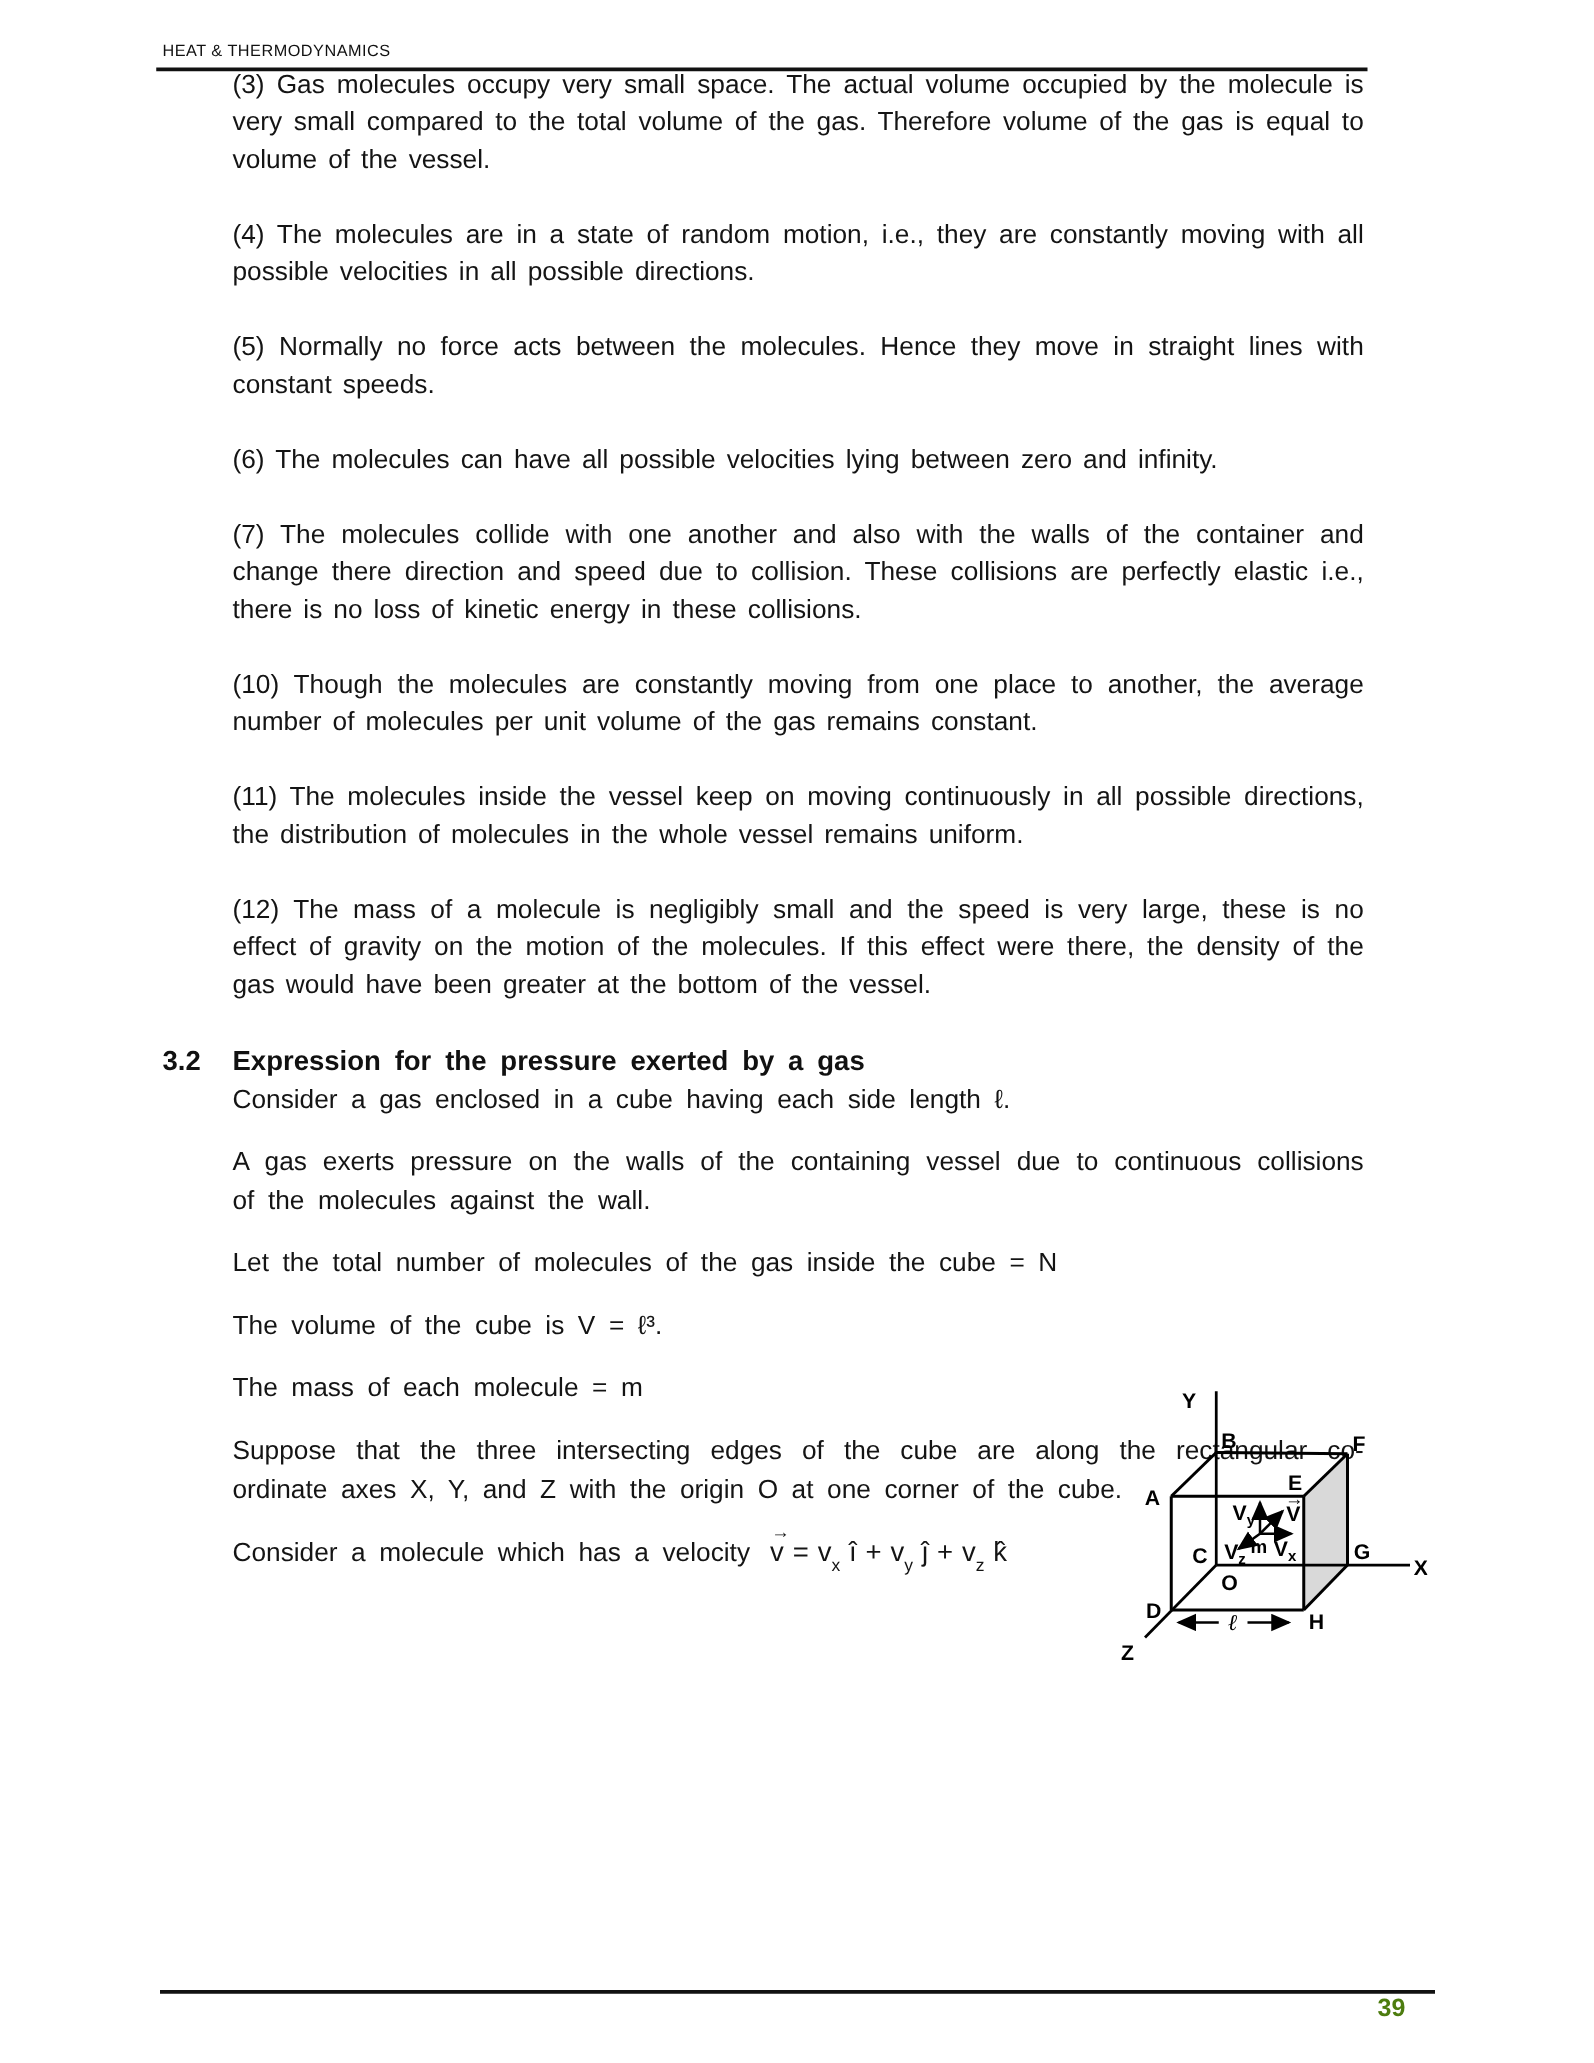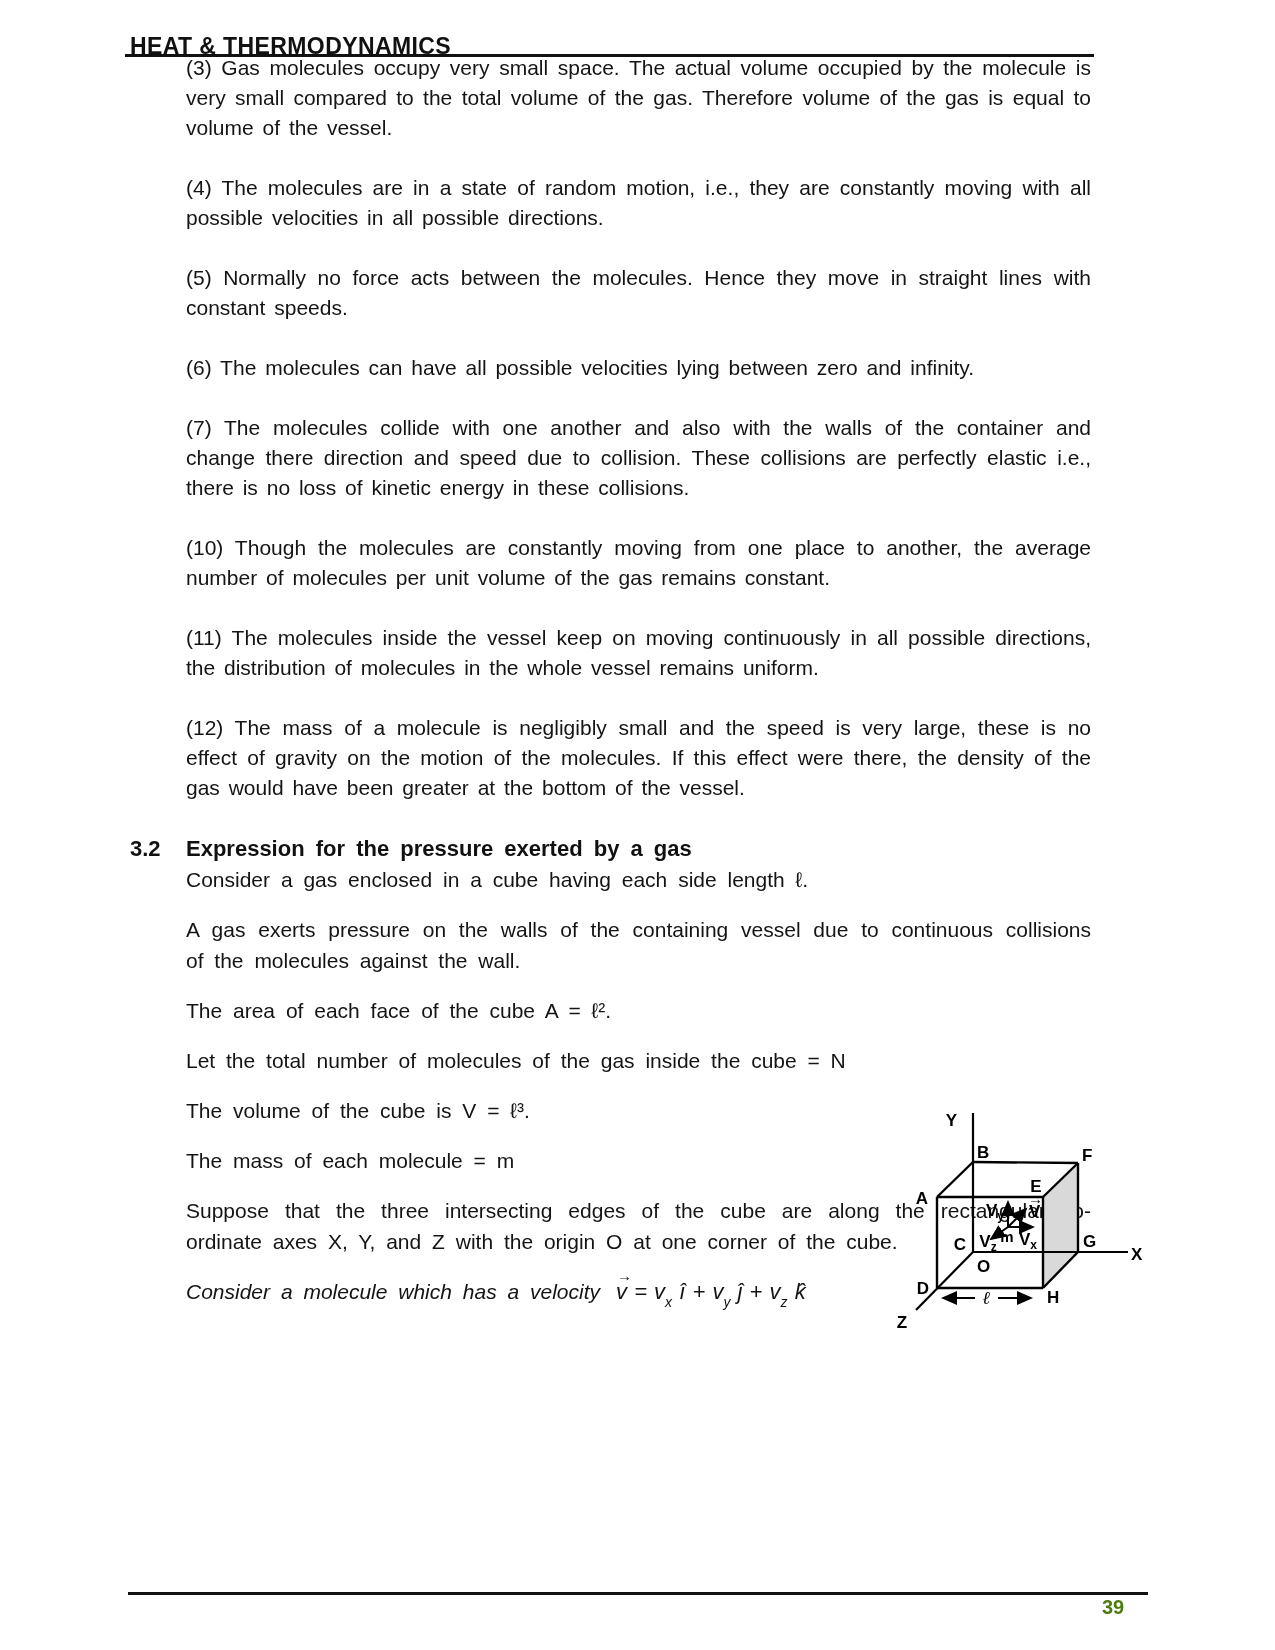--- a/index.html
+++ b/index.html
@@ -8,21 +8,21 @@
     width:1275px; height:1650px;
     background:#ffffff;
     font-family:"Liberation Sans", sans-serif;
     color:#141414;
     overflow:hidden;
   }
 
   
   .header-title {
     position:absolute; left:130px; top:33px;
-    font-size:23px; font-weight:bold; letter-spacing:0.4px;
+    font-size:13px; font-weight:normal; letter-spacing:0.4px;
     color:#111;
   }
   .header-rule {
     position:absolute; left:125px; top:54px;
     width:969px; height:3px; background:#111;
   }
 
   
   .content {
     position:absolute; left:186px; top:53px; width:905px;
@@ -41,21 +41,20 @@
   .sec-num { position:absolute; left:-56px; top:0; }
   p.statement {
     margin:0 0 19px 0;
     font-size:21px; line-height:31px;
     text-align:justify; word-spacing:5px;
   }
   p.velocity-line {
     margin:12px 0 12px 0;
     font-size:21px; line-height:31px; word-spacing:5px;
     white-space:nowrap;
-    font-style:italic;
   }
   .formula {
     margin-left:16px; font-size:22px; word-spacing:1px;
     display:inline-block;
   }
   .vec { position:relative; display:inline-block; }
   .vec-arrow {
     position:absolute; left:1px; top:-16px;
     font-size:15px; letter-spacing:0;
   }
@@ -97,21 +96,20 @@
     <p class="postulate">(11) The molecules inside the vessel keep on moving continuously in all possible directions, the distribution of molecules in the whole vessel remains uniform.</p>
     <p class="postulate">(12) The mass of a molecule is negligibly small and the speed is very large, these is no effect of gravity on the motion of the molecules. If this effect were there, the density of the gas would have been greater at the bottom of the vessel.</p>
 
     <div class="sec-head">
       <span class="sec-num">3.2</span>
       <span>Expression for the pressure exerted by a gas</span>
     </div>
 
     <p class="statement">Consider a gas enclosed in a cube having each side length ℓ.</p>
     <p class="statement" style="width:905px">A gas exerts pressure on the walls of the containing vessel due to continuous collisions of the molecules against the wall.</p>
-    <p class="statement">The area of each face of the cube A = ℓ².</p>
     <p class="statement">Let the total number of molecules of the gas inside the cube = N</p>
     <p class="statement">The volume of the cube is V = ℓ³.</p>
     <p class="statement">The mass of each molecule = m</p>
     <p class="statement">Suppose that the three intersecting edges of the cube are along the rectangular co-ordinate axes X, Y, and Z with the origin O at one corner of the cube.</p>
 
     <p class="velocity-line">
       <span>Consider a molecule which has a velocity</span><span class="formula"><span class="vec"><span class="vec-arrow">→</span><span>v</span></span><span> = </span><span>v</span><sub>x</sub><span> î </span><span>+ </span><span>v</span><sub>y</sub><span> ĵ </span><span>+ </span><span>v</span><sub>z</sub><span> k̂</span></span>
     </p>
   </div>
 

